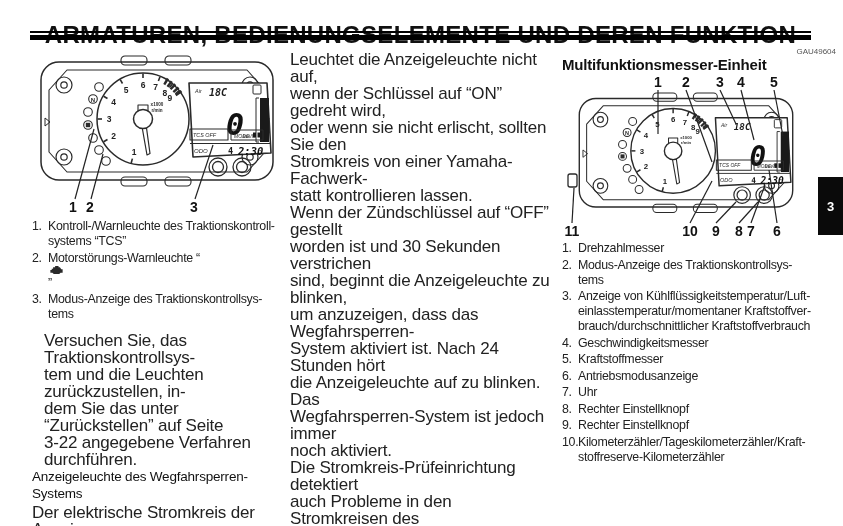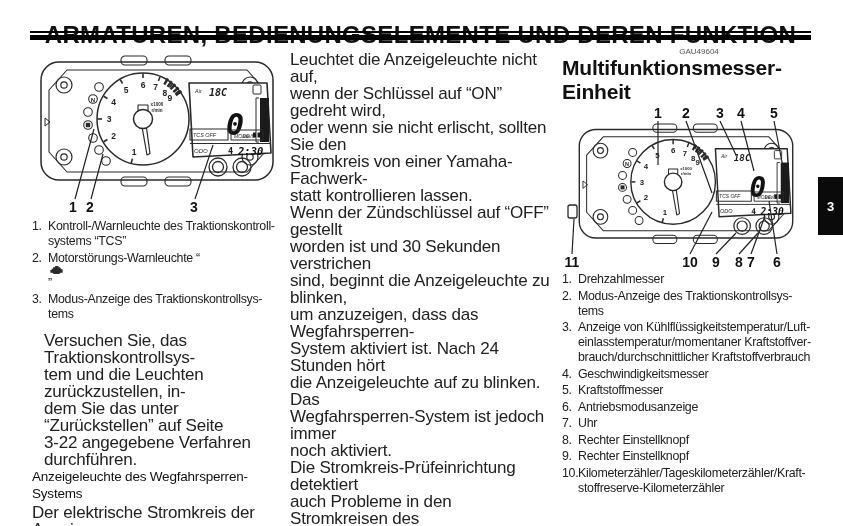--- a/index.html
+++ b/index.html
@@ -24,26 +24,26 @@
   svg{display:block;}
   p.body{
     font-size:17px; line-height:17px; letter-spacing:-0.2px;
     white-space:pre-line; margin:0;
   }
   .list{margin-top:4px;}
   .li-row{display:flex; margin-bottom:1.5px; font-size:12.4px; line-height:15px; letter-spacing:-0.3px;}
   .li-num{flex:none; width:16px;}
   .li-text{flex:1; white-space:pre-line;}
   .engine-ic{vertical-align:middle; position:relative; top:-1px; margin:0 1px;}
-  .code{font-size:8px; color:#555; text-align:center; letter-spacing:0;}
+  .code{font-size:8px; color:#555; text-align:right; letter-spacing:0;}
   .subhead{
     font-size:13.5px; line-height:16.5px; font-weight:normal; letter-spacing:-0.2px;
     white-space:pre-line; margin:1px 0 0 0; color:#111;
   }
-  .heading2{font-size:21px; font-weight:bold; letter-spacing:-0.2px; margin:0; color:#111;}
+  .heading2{font-size:15px; font-weight:bold; letter-spacing:-0.2px; margin:0; color:#111;}
   #col-left .body.p1{margin-top:10px;margin-left:12px;}
   #col-left .code{margin-top:8px;}
   #col-left .body.p2{margin-top:2px;}
   #col-right svg{margin-top:3px;}
   #col-right .list{margin-top:3px;}
 </style>
 </head>
 <body>
 
 <div id="page">

